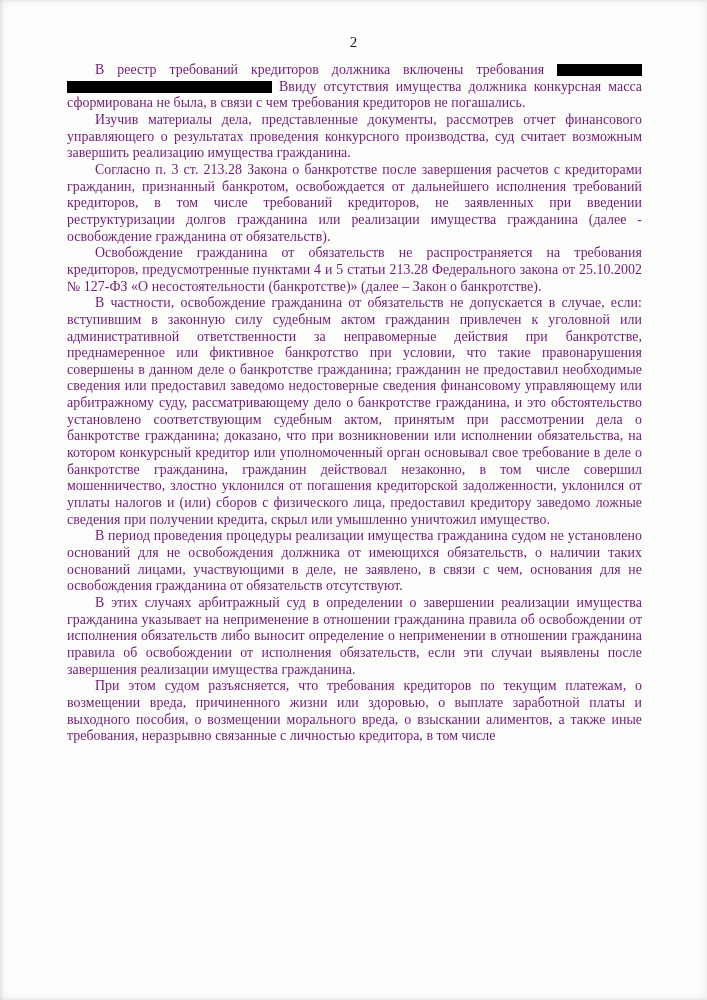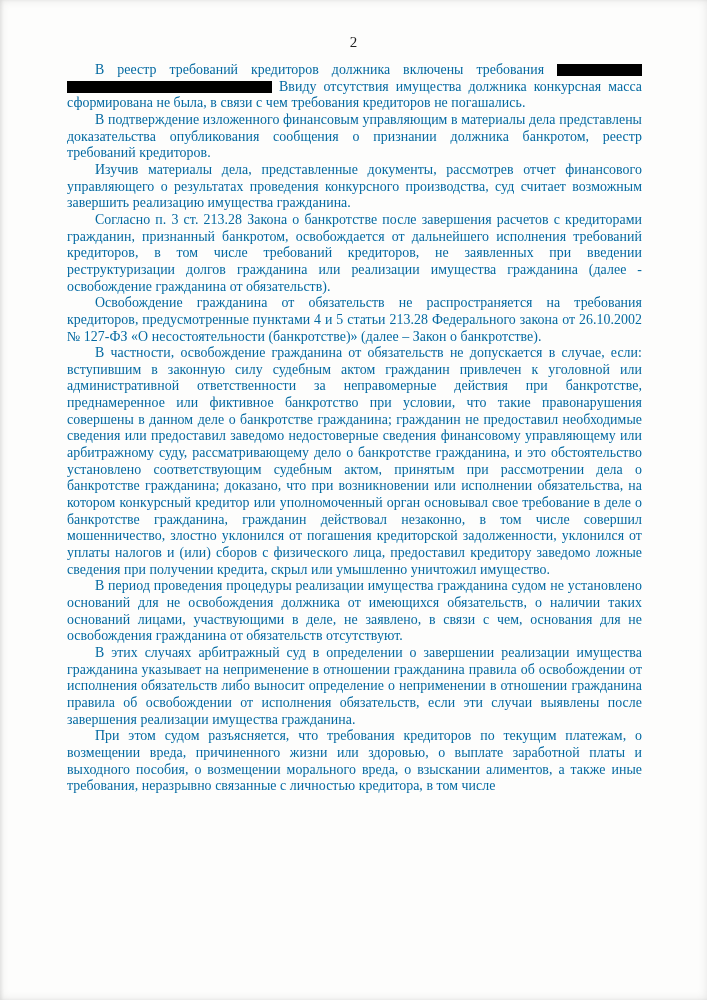--- a/index.html
+++ b/index.html
@@ -29,21 +29,21 @@
     font-size: 15px;
     color: #1f1f1f;
   }
   .content {
     position: absolute;
     top: 62px;
     left: 67px;
     width: 575px;
     font-size: 13.9px;
     line-height: 16.65px;
-    color: #0369a1;
+    color: #701a75;
     text-align: justify;
     letter-spacing: 0.05px;
   }
   .content p {
     margin: 0;
     padding: 0;
     text-indent: 28px;
   }
   .redact {
     display: inline-block;
@@ -62,24 +62,23 @@
 
   <div class="content">
 
     <p>
       <span>В реестр требований кредиторов должника включены требования</span>
       <span class="redact" style="width: 85px;"></span>
       <span class="redact" style="width: 205px;"></span>
       <span>Ввиду отсутствия имущества должника конкурсная масса сформирована не была, в связи с чем требования кредиторов не погашались.</span>
     </p>
 
-    <p>В подтверждение изложенного финансовым управляющим в материалы дела представлены доказательства опубликования сообщения о признании должника банкротом, реестр требований кредиторов.</p>
     <p>Изучив материалы дела, представленные документы, рассмотрев отчет финансового управляющего о результатах проведения конкурсного производства, суд считает возможным завершить реализацию имущества гражданина.</p>
     <p>Согласно п. 3 ст. 213.28 Закона о банкротстве после завершения расчетов с кредиторами гражданин, признанный банкротом, освобождается от дальнейшего исполнения требований кредиторов, в том числе требований кредиторов, не заявленных при введении реструктуризации долгов гражданина или реализации имущества гражданина (далее - освобождение гражданина от обязательств).</p>
-    <p>Освобождение гражданина от обязательств не распространяется на требования кредиторов, предусмотренные пунктами 4 и 5 статьи 213.28 Федерального закона от 26.10.2002 № 127-ФЗ «О несостоятельности (банкротстве)» (далее – Закон о банкротстве).</p>
+    <p>Освобождение гражданина от обязательств не распространяется на требования кредиторов, предусмотренные пунктами 4 и 5 статьи 213.28 Федерального закона от 25.10.2002 № 127-ФЗ «О несостоятельности (банкротстве)» (далее – Закон о банкротстве).</p>
     <p>В частности, освобождение гражданина от обязательств не допускается в случае, если: вступившим в законную силу судебным актом гражданин привлечен к уголовной или административной ответственности за неправомерные действия при банкротстве, преднамеренное или фиктивное банкротство при условии, что такие правонарушения совершены в данном деле о банкротстве гражданина; гражданин не предоставил необходимые сведения или предоставил заведомо недостоверные сведения финансовому управляющему или арбитражному суду, рассматривающему дело о банкротстве гражданина, и это обстоятельство установлено соответствующим судебным актом, принятым при рассмотрении дела о банкротстве гражданина; доказано, что при возникновении или исполнении обязательства, на котором конкурсный кредитор или уполномоченный орган основывал свое требование в деле о банкротстве гражданина, гражданин действовал незаконно, в том числе совершил мошенничество, злостно уклонился от погашения кредиторской задолженности, уклонился от уплаты налогов и (или) сборов с физического лица, предоставил кредитору заведомо ложные сведения при получении кредита, скрыл или умышленно уничтожил имущество.</p>
     <p>В период проведения процедуры реализации имущества гражданина судом не установлено оснований для не освобождения должника от имеющихся обязательств, о наличии таких оснований лицами, участвующими в деле, не заявлено, в связи с чем, основания для не освобождения гражданина от обязательств отсутствуют.</p>
     <p>В этих случаях арбитражный суд в определении о завершении реализации имущества гражданина указывает на неприменение в отношении гражданина правила об освобождении от исполнения обязательств либо выносит определение о неприменении в отношении гражданина правила об освобождении от исполнения обязательств, если эти случаи выявлены после завершения реализации имущества гражданина.</p>
     <p>При этом судом разъясняется, что требования кредиторов по текущим платежам, о возмещении вреда, причиненного жизни или здоровью, о выплате заработной платы и выходного пособия, о возмещении морального вреда, о взыскании алиментов, а также иные требования, неразрывно связанные с личностью кредитора, в том числе</p>
 
   </div>
 
 </div>
 
 </body></html>

